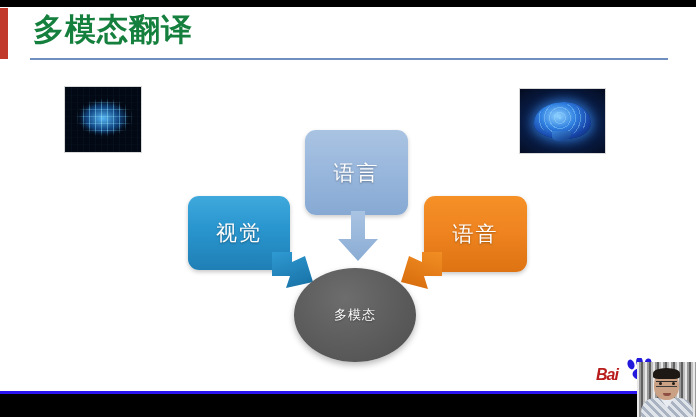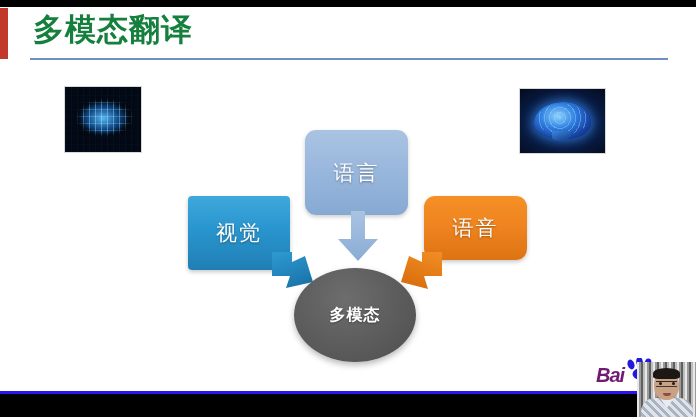--- a/index.html
+++ b/index.html
@@ -145,21 +145,21 @@
     font-size: 21px;
     letter-spacing: 2px;
     text-shadow: 0 1px 2px rgba(0,0,0,.35);
     white-space: nowrap;
   }
 
   
   .box-vision {
     left: 188px; top: 196px;
     width: 102px; height: 74px;
-    border-radius: 4px;
+    border-radius: 11px;
     background: linear-gradient(180deg, #3fa9dc 0%, #2a96cf 42%, #1f7fb5 100%);
     box-shadow: 0 2px 4px rgba(0,0,0,.22);
   }
   .tail-vision {
     position: absolute;
     left: 272px; top: 252px;
     width: 42px; height: 40px;
     z-index: 1;
   }
 
@@ -175,21 +175,21 @@
   .arrow-language {
     position: absolute;
     left: 330px; top: 211px;
     width: 56px; height: 52px;
     z-index: 1;
   }
 
   
   .box-speech {
     left: 424px; top: 196px;
-    width: 103px; height: 64px;
+    width: 103px; height: 76px;
     border-radius: 11px;
     background: linear-gradient(180deg, #f59026 0%, #ef8420 45%, #dd7312 100%);
     box-shadow: 0 2px 4px rgba(0,0,0,.22);
     text-align: center;
   }
   .tail-speech {
     position: absolute;
     left: 398px; top: 252px;
     width: 44px; height: 42px;
     z-index: 1;
@@ -198,39 +198,38 @@
   
   .ellipse-multimodal {
     left: 294px; top: 268px;
     width: 122px; height: 94px;
     border-radius: 50%;
     background: radial-gradient(ellipse at 42% 32%, #6d6d6d 0%, #5d5d5d 50%, #4e4e4e 100%);
     box-shadow: 0 3px 6px rgba(0,0,0,.28);
     z-index: 2;
   }
   .ellipse-multimodal .shape-label {
-    font-size: 16px;
+    font-size: 13px;
     letter-spacing: 1px;
-    font-weight: bold;
   }
 
   
   .baidu-logo {
     position: absolute;
     left: 596px; top: 358px;
     width: 96px; height: 30px;
     z-index: 4;
   }
   .baidu-text {
     position: absolute;
     left: 0; top: 7px;
-    font-size: 20px;
+    font-size: 16px;
     font-weight: bold;
     font-style: italic;
-    color: #701a75;
+    color: #b91c1c;
     letter-spacing: -1px;
     line-height: 20px;
   }
   .baidu-paw { position: absolute; left: 30px; top: 0px; }
   .baidu-cn {
     position: absolute;
     left: 58px; top: 6px;
     font-size: 19px;
     font-weight: bold;
     color: #d9231f;

